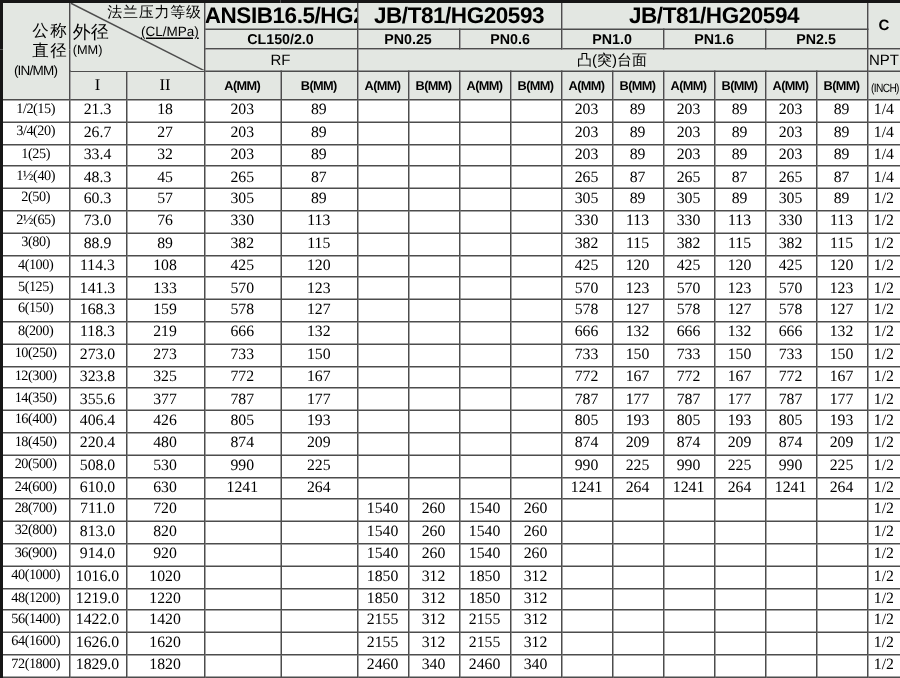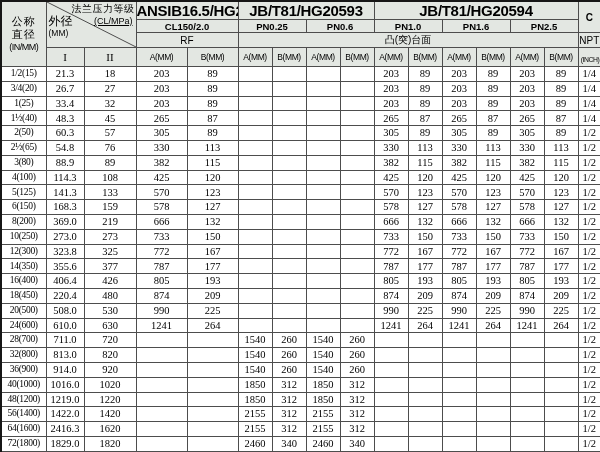--- a/index.html
+++ b/index.html
@@ -29,26 +29,26 @@
     height:13.8px;line-height:13.5px;
     font-family:"Liberation Serif","DejaVu Serif",serif;
     font-size:10.5px;background:#fff;
   }
   tbody td.dn{font-size:9.5px;letter-spacing:-0.3px;margin-left:16px;}
   
   .h-row1{height:14px;} .h-row2{height:13px;} .h-row3{height:14px;padding-left:14px;} .h-row4{height:14px;}
   .std{font-size:15px;font-weight:bold;letter-spacing:-0.3px;}
   .pcls{font-size:9.5px;font-weight:bold;}
   .face{font-size:10px;}
-  .ab{font-size:8.5px;font-weight:normal;letter-spacing:-0.4px;}
+  .ab{font-size:8.5px;font-weight:bold;letter-spacing:-0.4px;}
   .inch{font-size:8px;letter-spacing:-0.5px;display:inline-block;transform:scaleX(0.85);}
   .cbig{font-size:10px;font-weight:bold;}
   .roman{font-family:"Liberation Serif",serif;font-size:11px;}
   .nomdia{line-height:1;}
-  .nomdia .cn{display:block;font-size:11px;line-height:13px;letter-spacing:1px;}
+  .nomdia .cn{display:block;font-size:11px;line-height:13px;letter-spacing:1px;text-align:right;}
   .nomdia .unit{display:block;font-size:9px;line-height:13px;letter-spacing:-0.5px;}
   .diagcell{position:relative;padding:0;margin-top:36px;}
   .diagcell svg{position:absolute;left:0;top:0;width:100%;height:100%;display:block;}
   .diagcell .lbl{position:absolute;line-height:1;}
   .lbl-press{top:2px;right:1px;font-size:10px;letter-spacing:0.5px;}
   .lbl-clmpa{top:15px;right:3px;font-size:9px;text-decoration:underline;}
   .lbl-od{top:13px;left:2px;font-size:12px;}
   .lbl-odmm{top:27px;left:2px;font-size:8.5px;}
 </style>
 </head>
@@ -211,21 +211,21 @@
         <td>305</td>
         <td>89</td>
         <td>305</td>
         <td>89</td>
         <td>305</td>
         <td>89</td>
         <td>1/2</td>
       </tr>
       <tr>
         <td class="dn">2½(65)</td>
-        <td>54.8</td>
+        <td>73.0</td>
         <td>76</td>
         <td>330</td>
         <td>113</td>
         <td></td>
         <td></td>
         <td></td>
         <td></td>
         <td>330</td>
         <td>113</td>
         <td>330</td>
@@ -301,21 +301,21 @@
         <td>578</td>
         <td>127</td>
         <td>578</td>
         <td>127</td>
         <td>578</td>
         <td>127</td>
         <td>1/2</td>
       </tr>
       <tr>
         <td class="dn">8(200)</td>
-        <td>369.0</td>
+        <td>118.3</td>
         <td>219</td>
         <td>666</td>
         <td>132</td>
         <td></td>
         <td></td>
         <td></td>
         <td></td>
         <td>666</td>
         <td>132</td>
         <td>666</td>
@@ -553,21 +553,21 @@
         <td></td>
         <td></td>
         <td></td>
         <td></td>
         <td></td>
         <td></td>
         <td>1/2</td>
       </tr>
       <tr>
         <td class="dn">64(1600)</td>
-        <td>2416.3</td>
+        <td>1626.0</td>
         <td>1620</td>
         <td></td>
         <td></td>
         <td>2155</td>
         <td>312</td>
         <td>2155</td>
         <td>312</td>
         <td></td>
         <td></td>
         <td></td>

